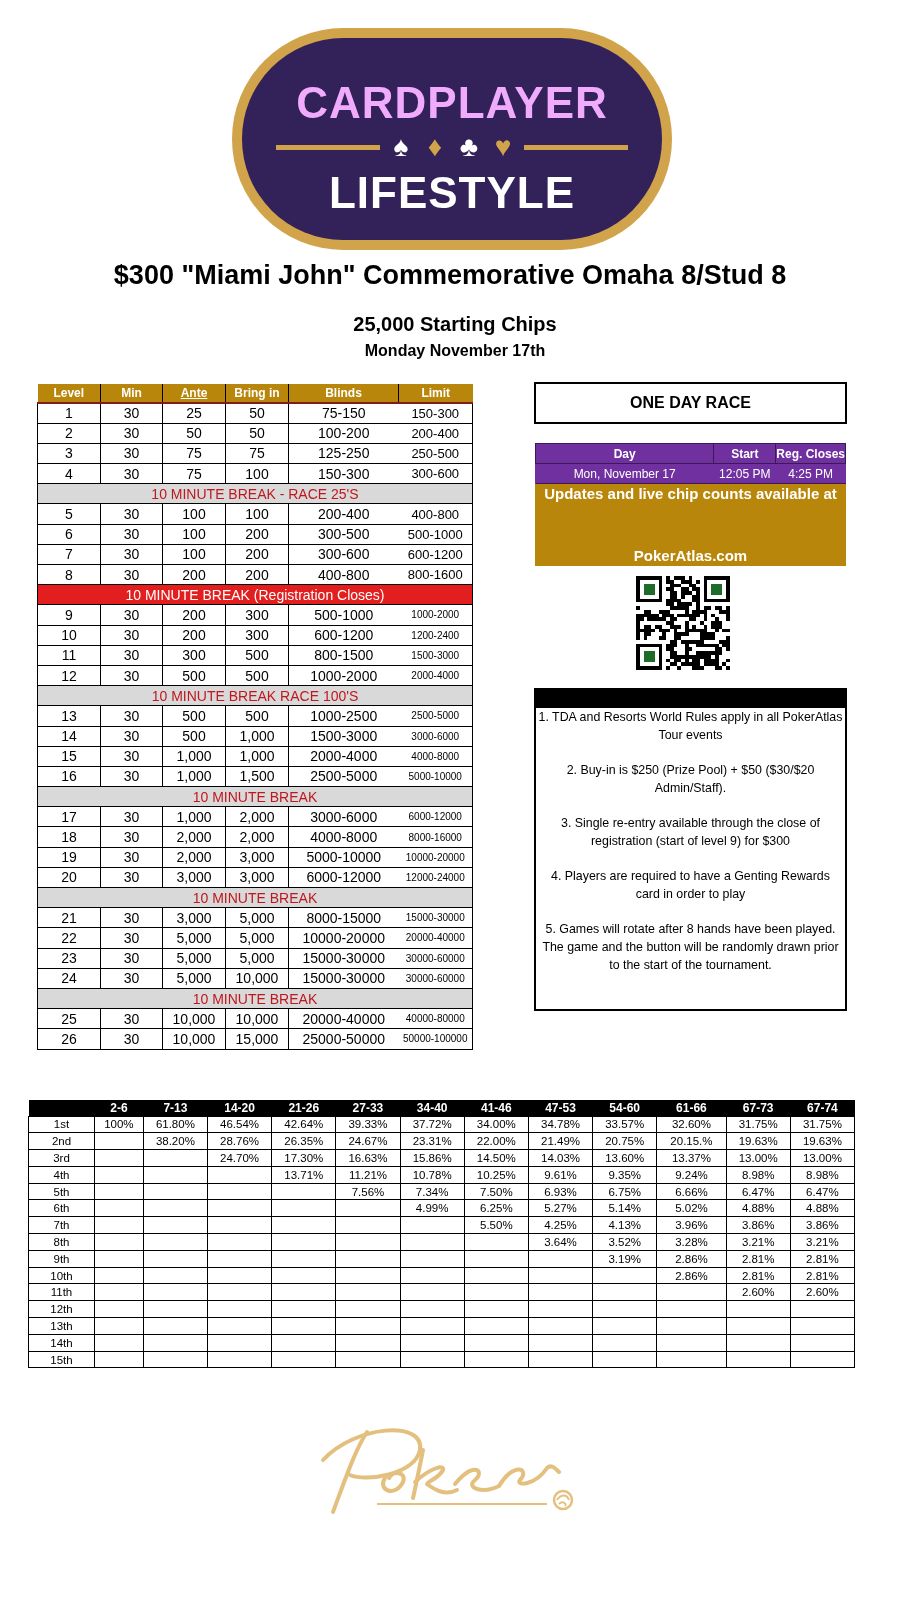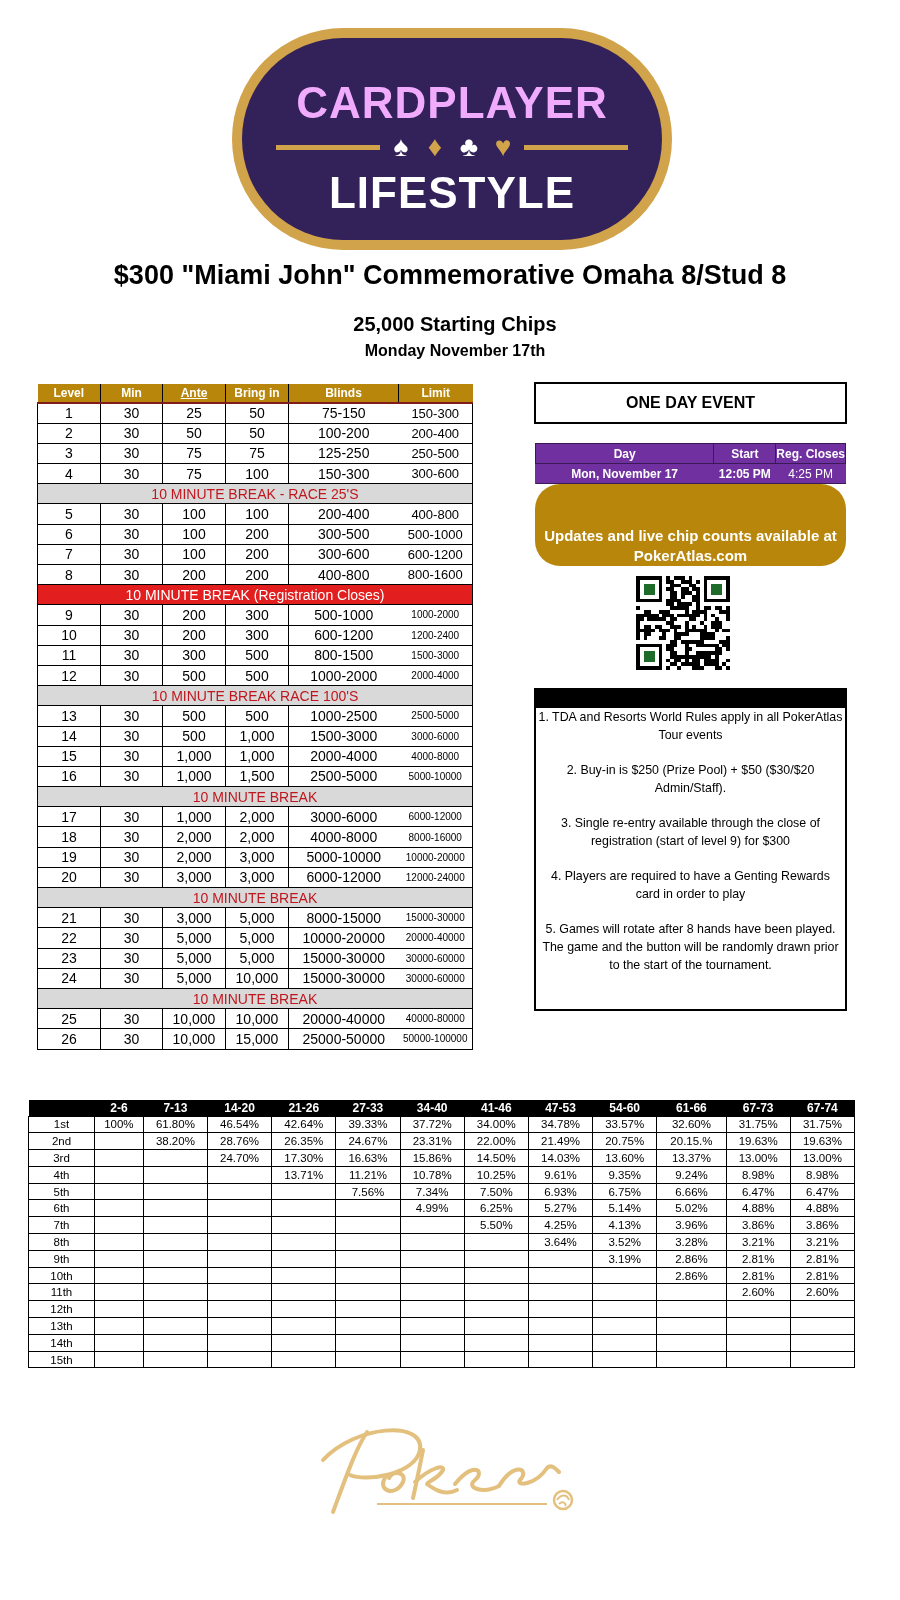--- a/index.html
+++ b/index.html
@@ -35,25 +35,25 @@
   table.struct td.blinds { border-right: none; }
   table.struct tr.brk td { background: #d9d9d9; color: #c0171e; font-size: 14px; border-left: 1px solid #000; border-right: 1px solid #000; }
   table.struct tr.brk.red td { background: #e31e1e; color: #fff; }
   table.struct .c-level { width: 63px; } .c-min { width: 62px; margin-top: 20px; } .c-ante { width: 63px; text-decoration: underline; } .c-bring { width: 63px; } .c-blinds { width: 110px; }
 
   
   .oneday { position: absolute; left: 534px; top: 382px; width: 313px; height: 42px; border: 2px solid #000;
             display: flex; align-items: center; justify-content: center; font-weight: bold; font-size: 16px; }
   .sched { position: absolute; left: 535px; top: 443px; width: 311px; border-collapse: collapse; background: #7030a0; color: #fff; font-size: 12px; }
   .sched th { font-weight: bold; height: 20px; border: 1px solid #3a1a55; }
-  .sched td { font-weight: bold; height: 20px; text-align: center; border-bottom: 1px solid #3a1a55; }
+  .sched td { font-weight: normal; height: 20px; text-align: center; border-bottom: 1px solid #3a1a55; }
   .sched td.reg { font-weight: normal; }
   .updates { position: absolute; left: 535px; top: 484px; width: 311px; height: 82px; background: #b8860b; color: #fff;
              font-weight: bold; font-size: 15px; text-align: center; display: flex; flex-direction: column;
-             justify-content: flex-end; line-height: 20px; border-radius: 25px; }
+             justify-content: space-between; line-height: 20px; }
   .qr { position: absolute; left: 636px; top: 571px; width: 94px; height: 104px; }
 
   .rules-head { position: absolute; left: 534px; top: 688px; width: 313px; height: 20px; background: #000; }
   .rules { position: absolute; left: 534px; top: 707px; width: 313px; height: 304px; border: 2px solid #000; border-top: none;
            font-size: 12.4px; text-align: center; padding: 1px 2px; line-height: 18px; }
   .rules p { margin-bottom: 17px; }
 
   
   table.payout { position: absolute; left: 28px; top: 1100px; width: 827px; border-collapse: collapse; font-size: 11.5px; }
   table.payout th { background: #000; color: #fff; font-weight: bold; height: 16px; font-size: 12px; }
@@ -319,21 +319,21 @@
         <td>26</td>
         <td>30</td>
         <td>10,000</td>
         <td>15,000</td>
         <td class="blinds">25000-50000</td>
         <td class="limit sm">50000-100000</td>
       </tr>
     </tbody>
 </table>
 
-<div class="oneday">ONE DAY EVENT</div>
+<div class="oneday">ONE DAY RACE</div>
 
 <table class="sched">
   <tbody>
       <tr>
     <th style="width:186px">Day</th>
     <th style="width:64px">Start</th>
     <th style="white-space:nowrap;overflow:hidden">Reg. Closes</th>
   </tr>
   <tr>
     <td>Mon, November 17</td>

